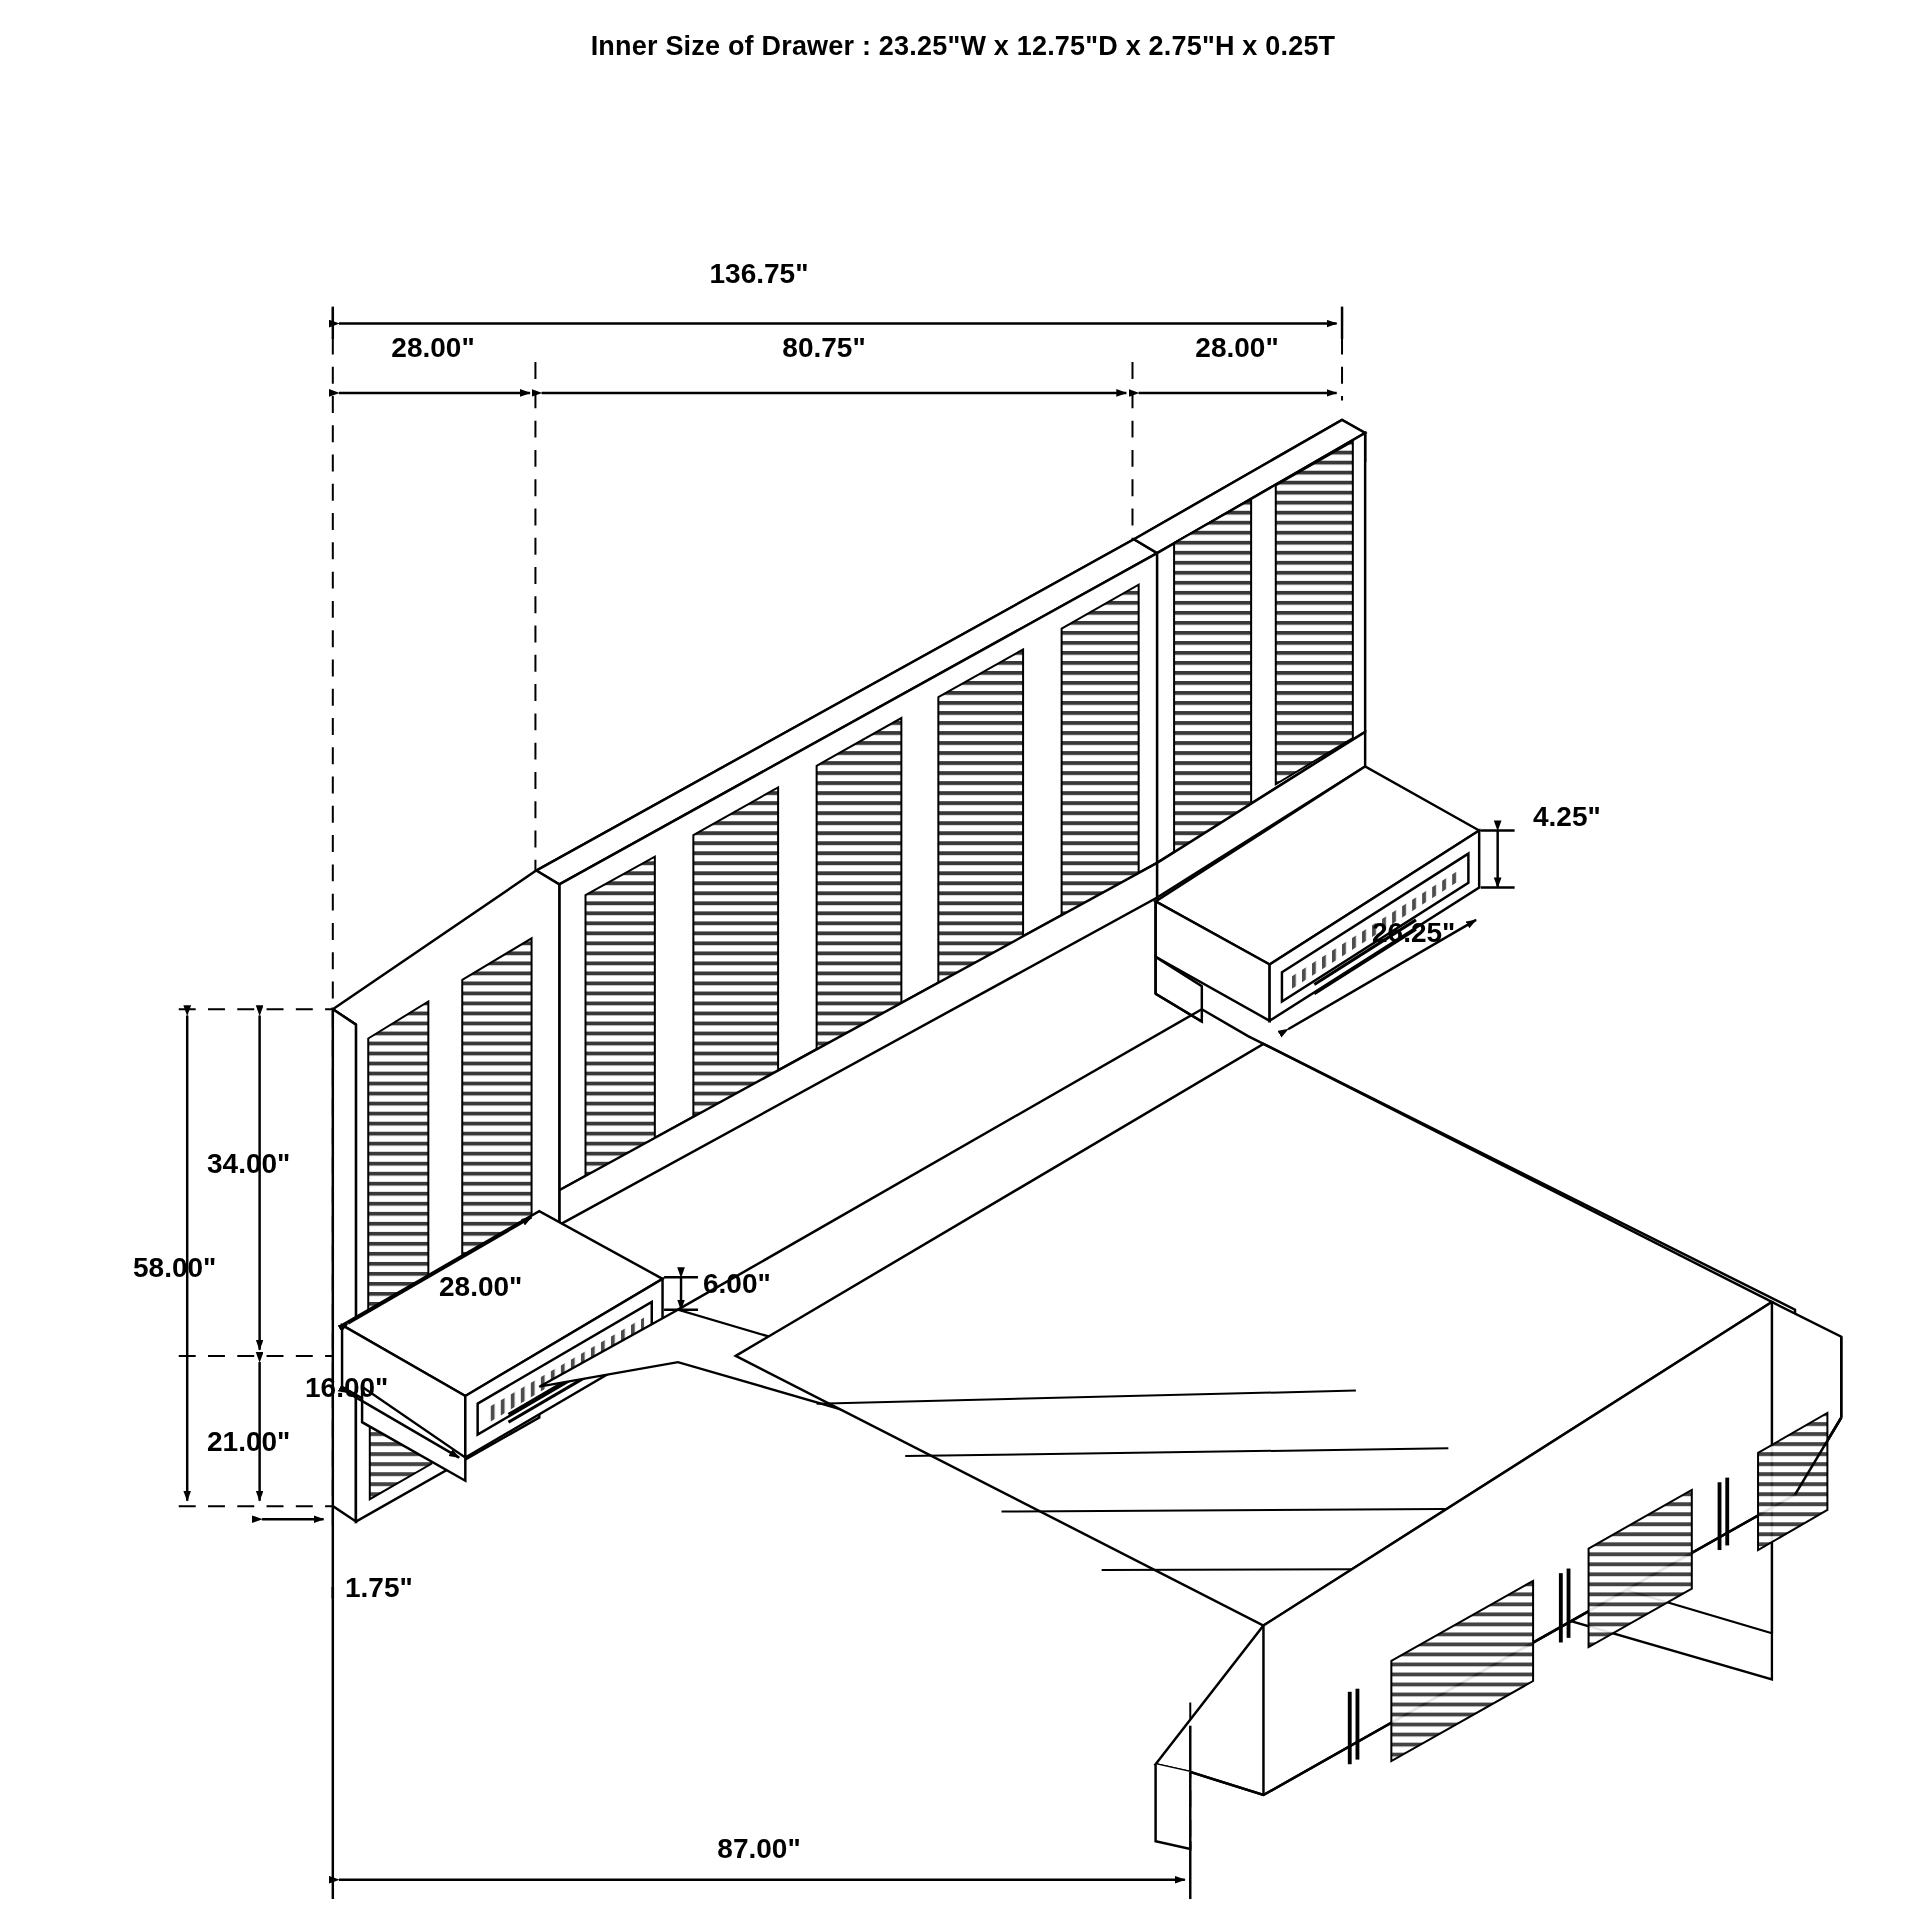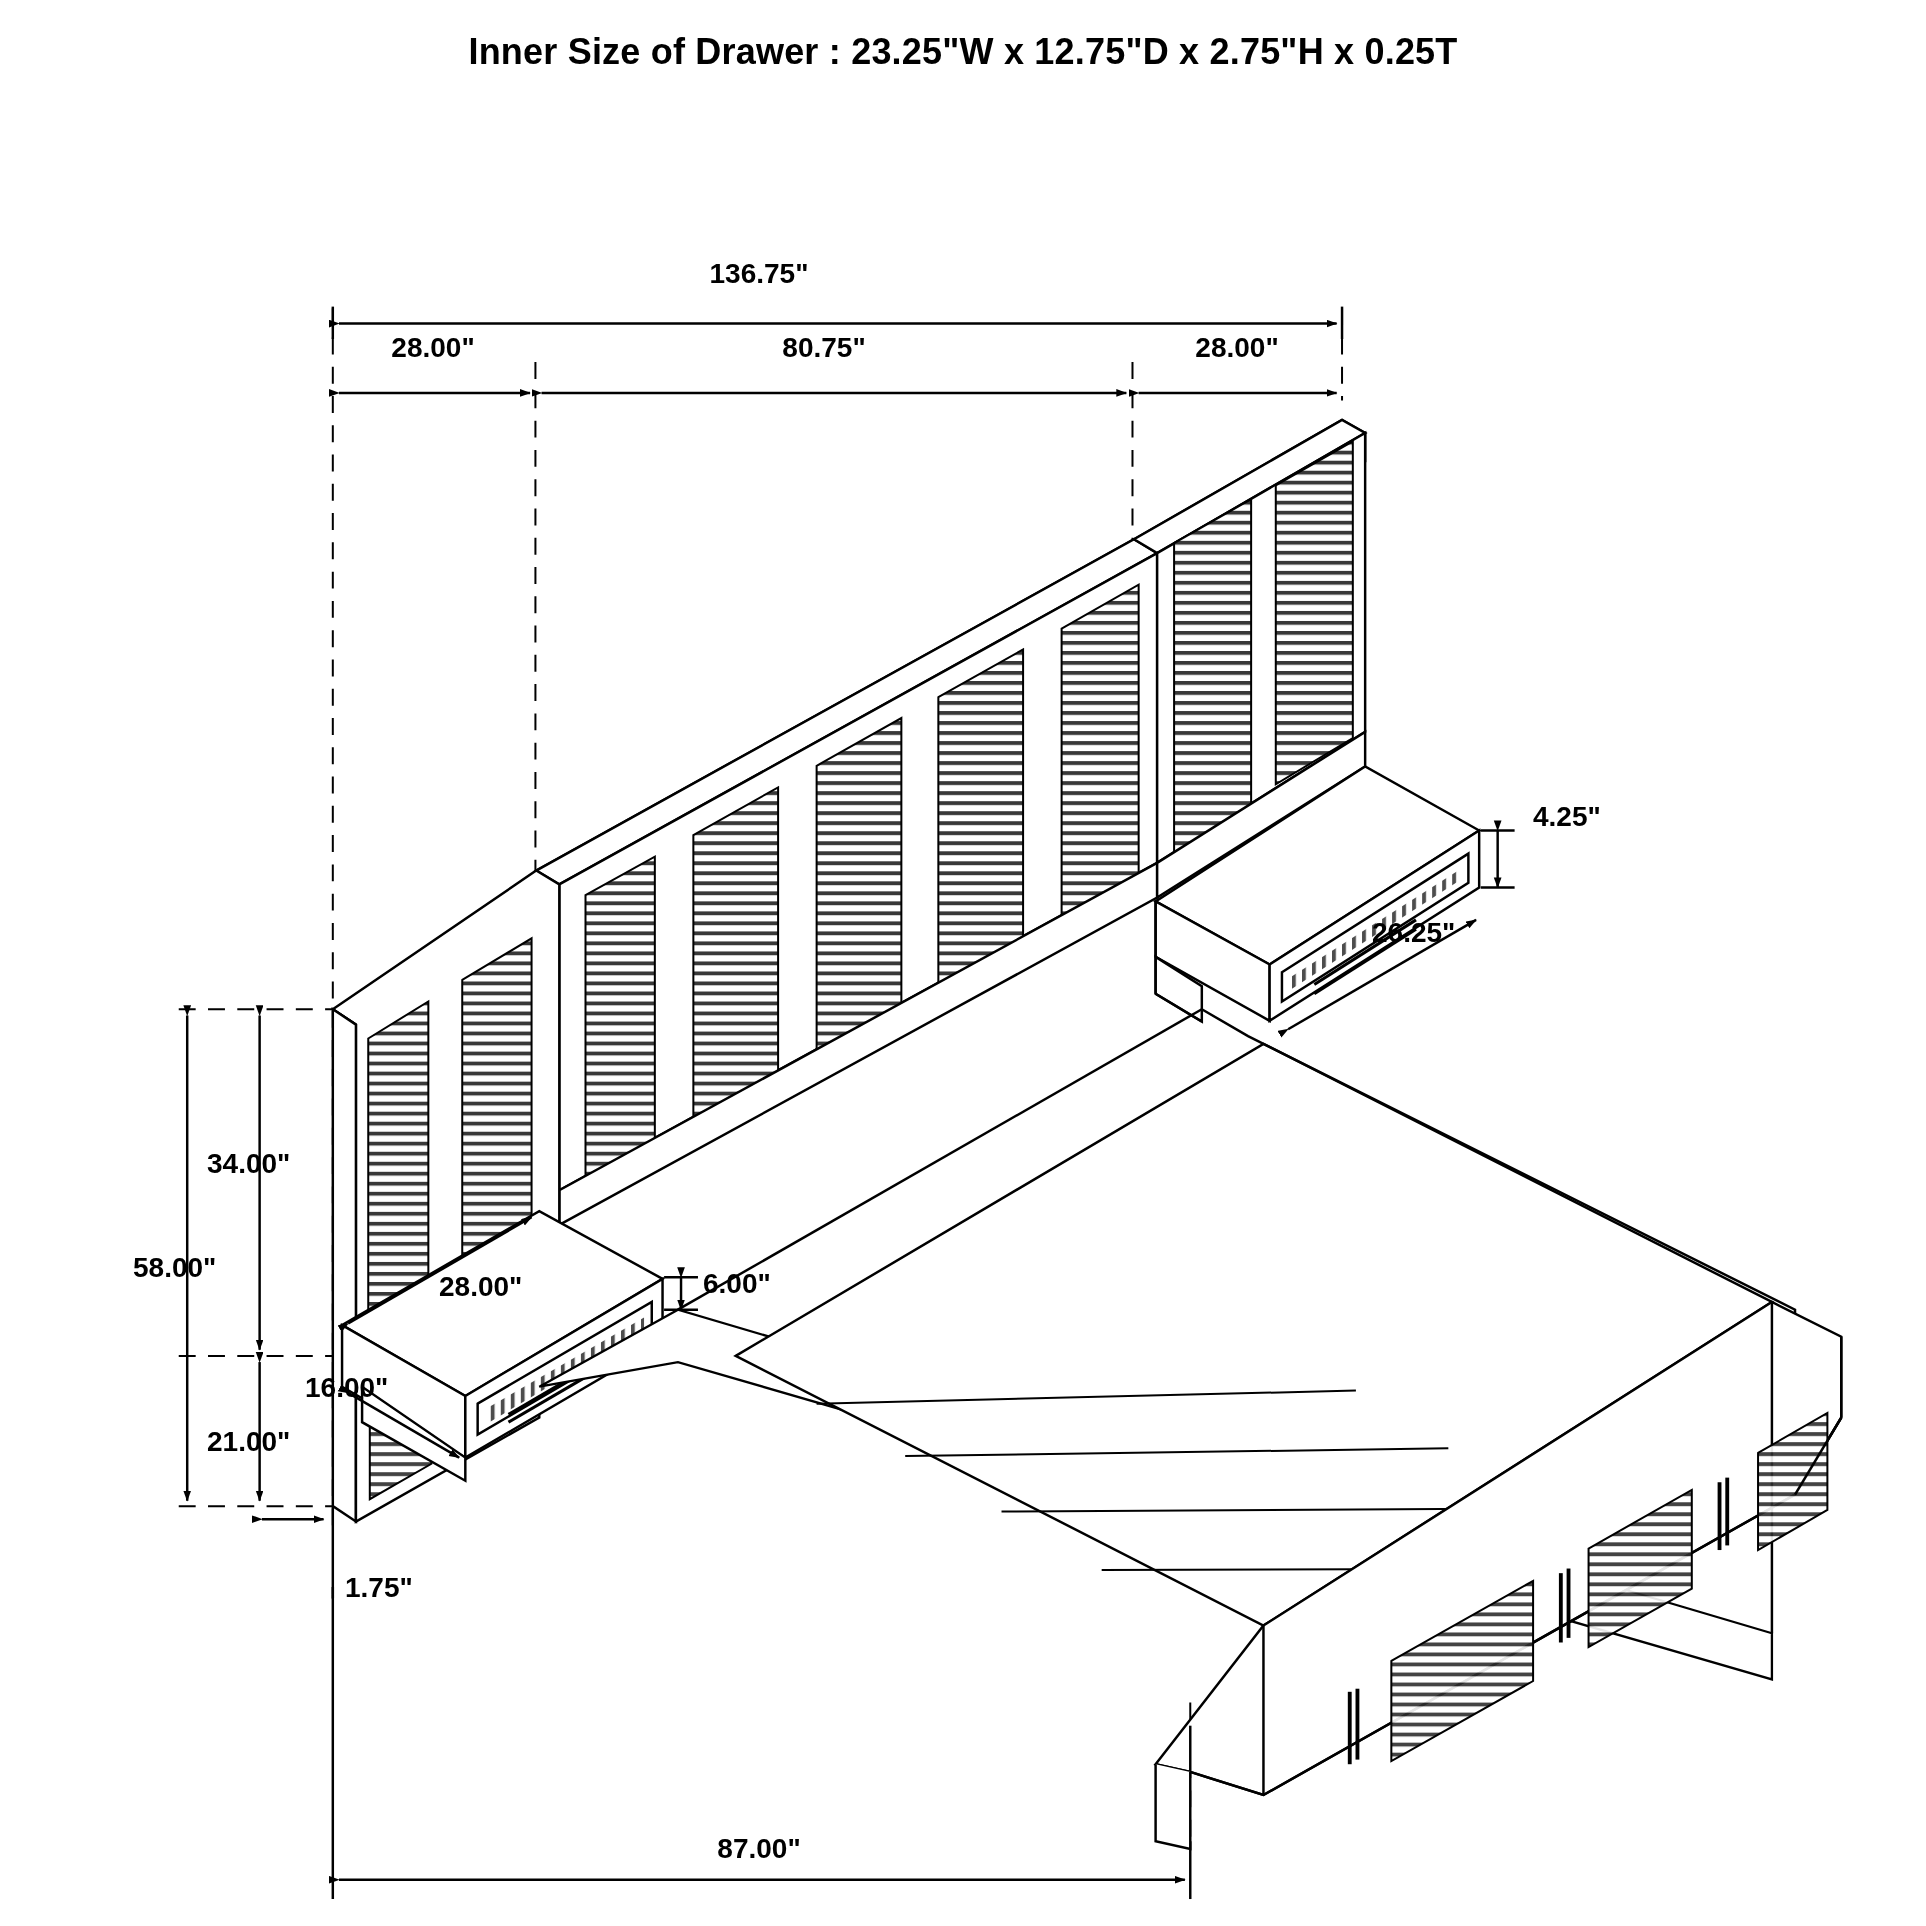--- a/index.html
+++ b/index.html
@@ -1,21 +1,21 @@
 <!DOCTYPE html>
 <html style="font-size:12.3px"><head>
 <meta charset="utf-8">
 <style>
   html,body{margin:0;padding:0;background:#ffffff;}
   body{width:1926px;height:1926px;position:relative;overflow:hidden;
        font-family:"Liberation Sans", sans-serif;color:#000;}
   #stage{position:absolute;left:0;top:0;width:1926px;height:1926px;}
   .title{
     position:absolute;left:0;top:31px;width:1926px;text-align:center;
-    font-size:36px;font-weight:bold;letter-spacing:0.2px;
+    font-size:27px;font-weight:bold;letter-spacing:0.2px;
   }
   svg{position:absolute;left:0;top:0;width:1926px;height:1926px;}
   .lbl{
     position:absolute;font-size:28px;font-weight:bold;white-space:nowrap;
   }
 </style>
 </head>
 <body>
 
 <div id="stage">

